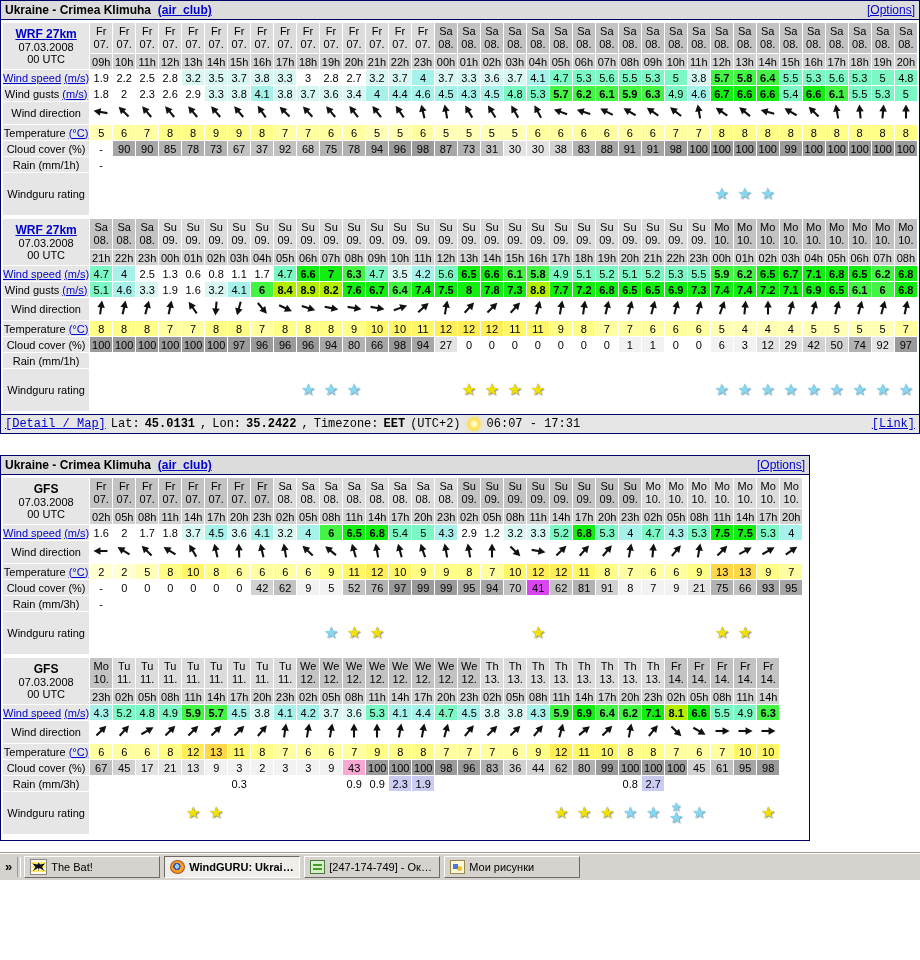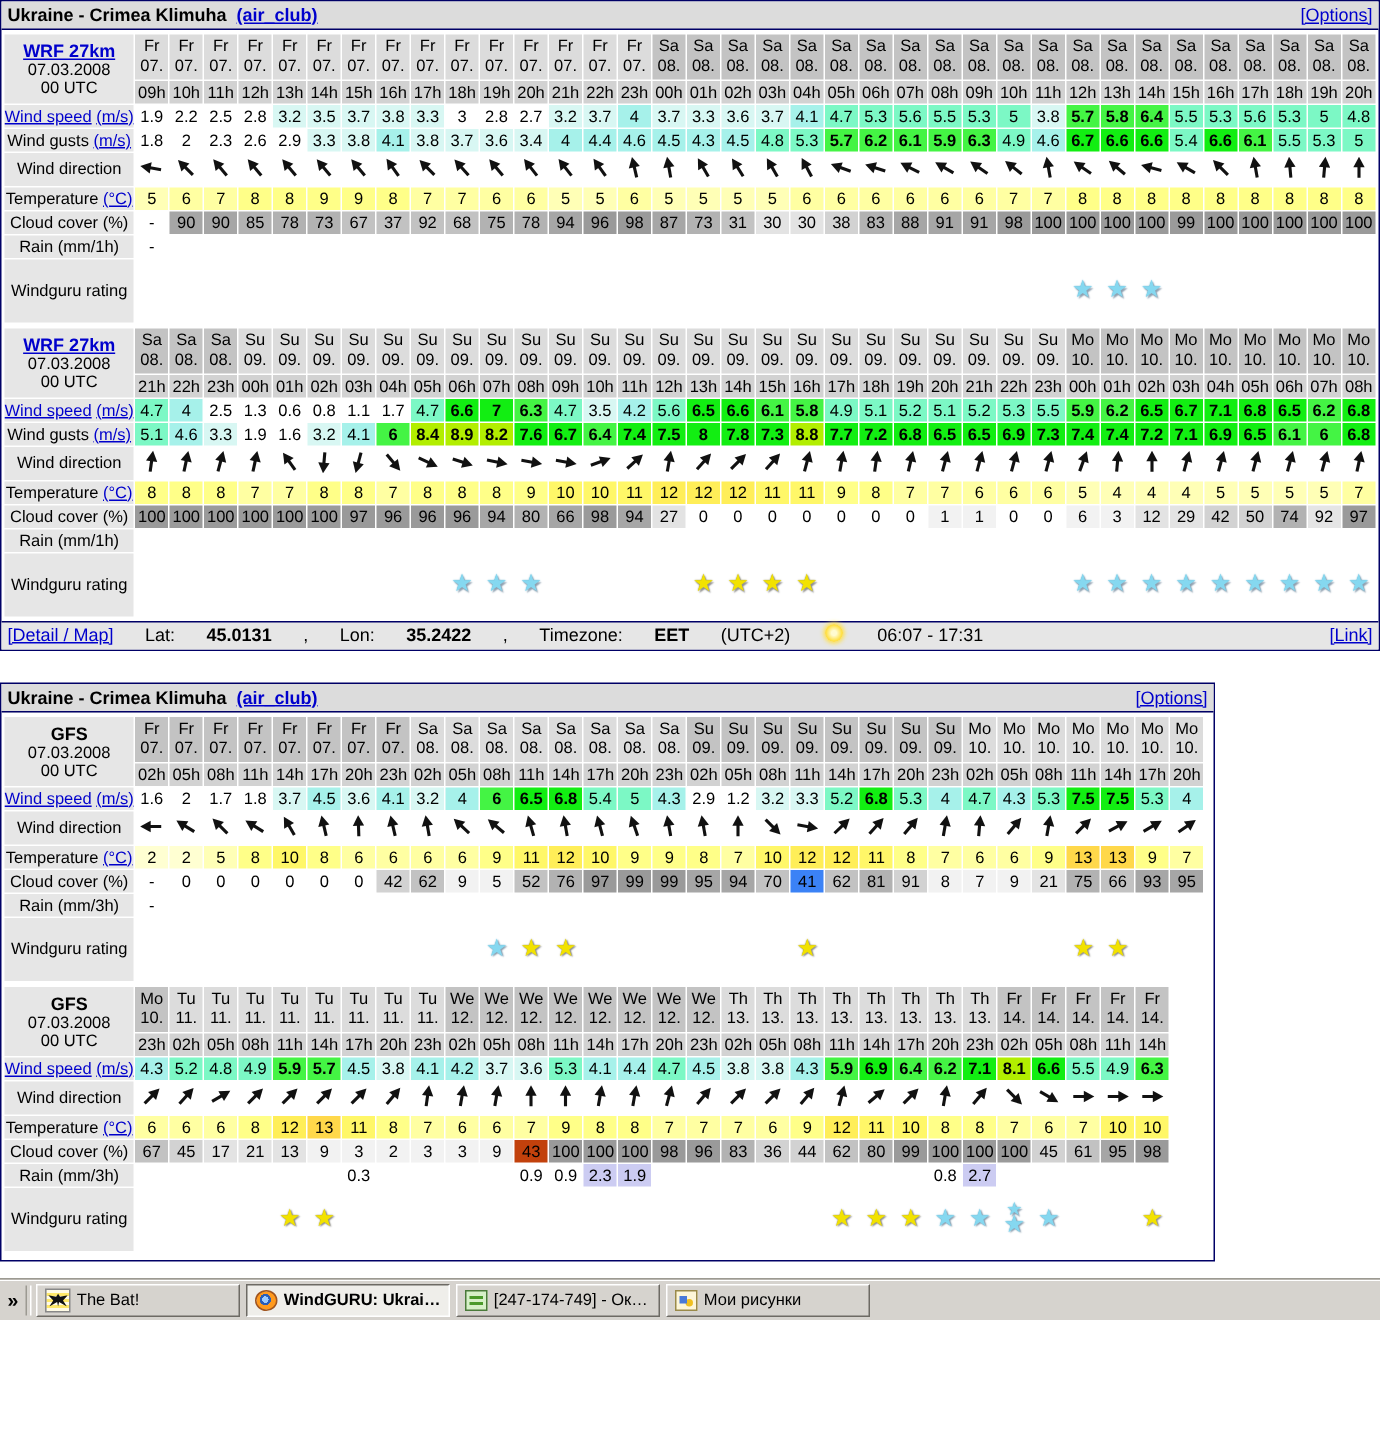--- a/index.html
+++ b/index.html
@@ -30,21 +30,21 @@
   td.val{height:15px;}
   td.bv{font-weight:bold;color:#0a3a0a;}
   td.dirc{height:22px;background:#ffffff;}
   td.rate{height:42px;background:#ffffff;vertical-align:middle;}
   .star{font-size:16px;line-height:16px;display:inline-block;}
   .star.b{color:#85d8f0;text-shadow:1px 1px 1px #8fa0b0,0 0 1px #3d9cc0;}
   .star.y{color:#f2e200;text-shadow:1px 1px 1px #909090,0 0 1px #786a00;}
   .bigpair{display:inline-flex;flex-direction:column;align-items:center;}
   .bigpair .sm{font-size:12px;line-height:10px;margin-bottom:-2px;}
   .footbar{border-top:1px solid #000066;background:#e6e6e6;font-size:12px;
-           height:16px;display:flex;gap:21px;padding:1px 4px;}
+           height:16px;display:flex;align-items:center;gap:5px;padding:1px 4px;font-family:Liberation Mono, monospace;}
   .footbar b{font-weight:bold;}
   .spacer{flex:1;}
   .sun-icon{width:12px;height:12px;border-radius:50%;display:inline-block;
             background:radial-gradient(circle,#fffbd0 20%,#ffe14a 60%,#ffc81e 100%);
             box-shadow:0 0 3px 1px #ffe14a;margin:0 2px;}
   .taskbar{position:absolute;left:0;top:852px;width:920px;height:28px;
            background:#d6d3ce;border-top:1px solid #9c9a92;
            box-shadow:inset 0 1px 0 #ffffff;display:flex;align-items:center;
            gap:3px;padding:0 3px;box-sizing:border-box;}
   .chev{font-size:13px;font-weight:bold;color:#000;padding:0 2px;}
@@ -1533,21 +1533,21 @@
             <td class="val" style="background:#f2f2f2">9</td>
             <td class="val" style="background:#f2f2f2">5</td>
             <td class="val" style="background:#c2c2c2">52</td>
             <td class="val" style="background:#b2b2b2">76</td>
             <td class="val" style="background:#9a9a9a">97</td>
             <td class="val" style="background:#9a9a9a">99</td>
             <td class="val" style="background:#9a9a9a">99</td>
             <td class="val" style="background:#a6a6a6">95</td>
             <td class="val" style="background:#a6a6a6">94</td>
             <td class="val" style="background:#c2c2c2">70</td>
-            <td class="val" style="background:#3b82f6">41</td>
+            <td class="val" style="background:#d946ef">41</td>
             <td class="val" style="background:#c2c2c2">62</td>
             <td class="val" style="background:#b2b2b2">81</td>
             <td class="val" style="background:#d2d2d2">91</td>
             <td class="val" style="background:#f2f2f2">8</td>
             <td class="val" style="background:#f2f2f2">7</td>
             <td class="val" style="background:#f2f2f2">9</td>
             <td class="val" style="background:#e3e3e3">21</td>
             <td class="val" style="background:#b2b2b2">75</td>
             <td class="val" style="background:#c2c2c2">66</td>
             <td class="val" style="background:#a6a6a6">93</td>
@@ -1951,21 +1951,21 @@
             <td class="val" style="background:#d2d2d2">45</td>
             <td class="val" style="background:#e3e3e3">17</td>
             <td class="val" style="background:#e3e3e3">21</td>
             <td class="val" style="background:#e3e3e3">13</td>
             <td class="val" style="background:#f2f2f2">9</td>
             <td class="val" style="background:#f2f2f2">3</td>
             <td class="val" style="background:#f2f2f2">2</td>
             <td class="val" style="background:#f2f2f2">3</td>
             <td class="val" style="background:#f2f2f2">3</td>
             <td class="val" style="background:#f2f2f2">9</td>
-            <td class="val" style="background:#c2410c">43</td>
+            <td class="val" style="background:#f9a8d4">43</td>
             <td class="val" style="background:#9a9a9a">100</td>
             <td class="val" style="background:#9a9a9a">100</td>
             <td class="val" style="background:#9a9a9a">100</td>
             <td class="val" style="background:#9a9a9a">98</td>
             <td class="val" style="background:#9a9a9a">96</td>
             <td class="val" style="background:#b2b2b2">83</td>
             <td class="val" style="background:#d2d2d2">36</td>
             <td class="val" style="background:#d2d2d2">44</td>
             <td class="val" style="background:#c2c2c2">62</td>
             <td class="val" style="background:#b2b2b2">80</td>

